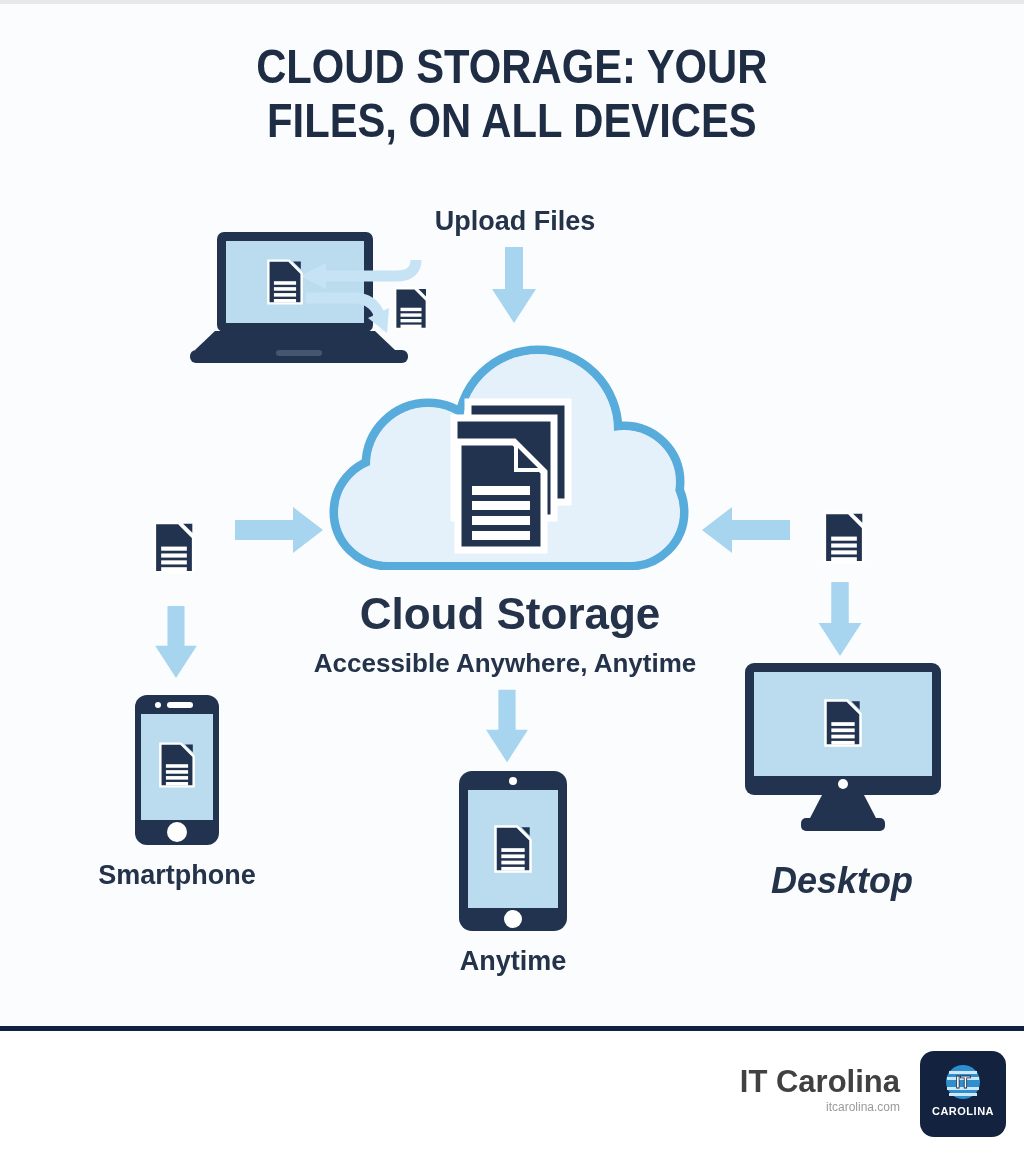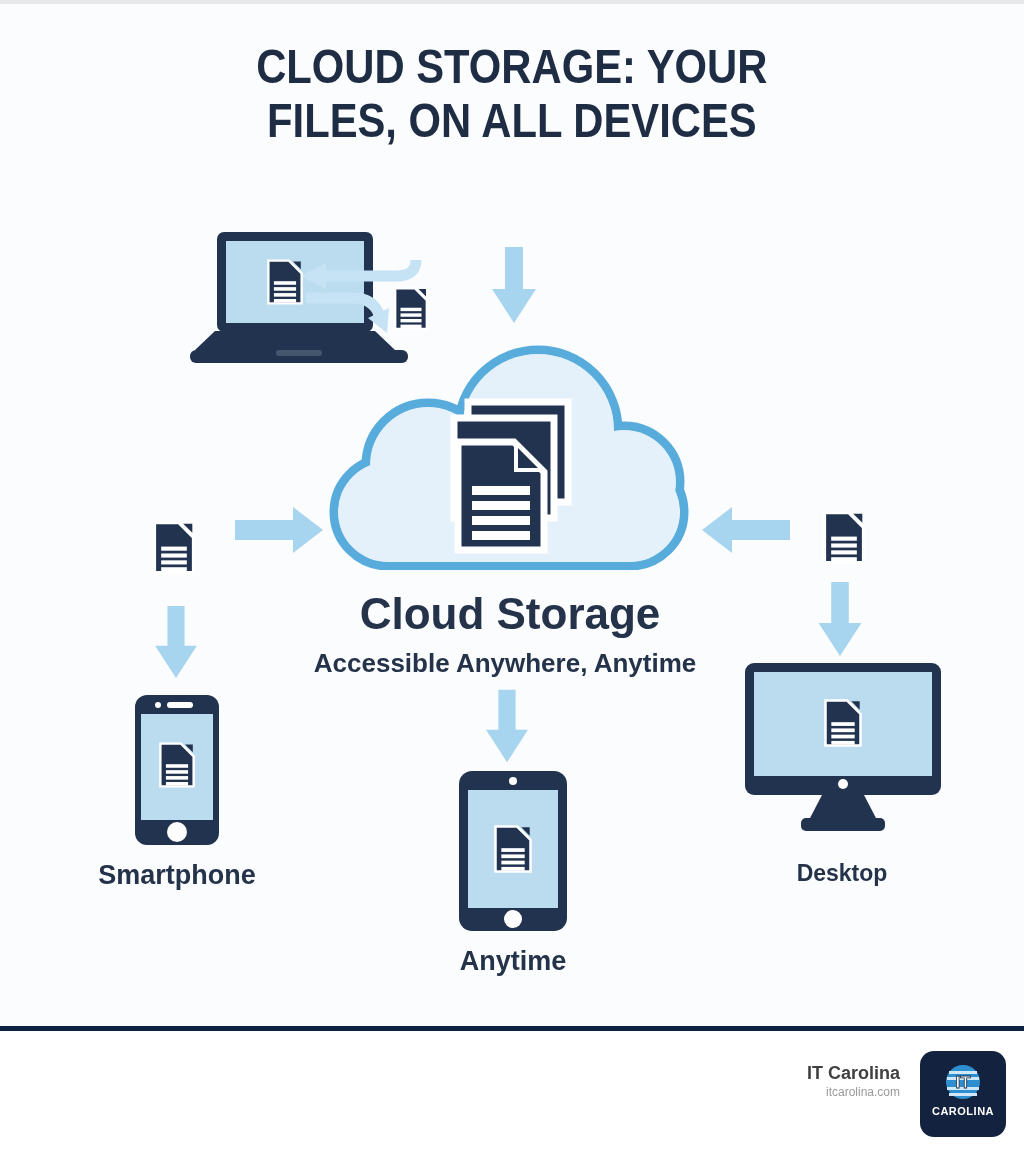--- a/index.html
+++ b/index.html
@@ -19,39 +19,39 @@
     letter-spacing:0px;white-space:nowrap;
   }
   .lbl{
     font-weight:700;color:var(--navy-text,#24324A);text-align:center;
   }
   .upload-lbl{left:405px;top:202px;width:220px;font-size:27px;}
   .cloud-title{left:310px;top:585px;width:400px;font-size:44px;font-weight:800;}
   .cloud-subtitle{left:305px;top:644px;width:400px;font-size:26px;}
   .lbl-smartphone{left:92px;top:856px;width:170px;font-size:27px;text-align:center;}
   .lbl-tablet{left:433px;top:942px;width:160px;font-size:27px;}
-  .lbl-desktop{left:762px;top:856px;width:160px;font-size:23px;}
+  .lbl-desktop{left:762px;top:856px;width:160px;font-size:36px;font-style:italic;}
 
   
   .f-navy{fill:var(--navy,#223350);}
   .f-white{fill:#FFFFFF;}
   .f-screen{fill:var(--screen-blue,#BBDCEF);}
   .f-arrow{fill:var(--arrow-blue,#A7D4EE);}
   .s-pale{stroke:var(--pale-arrow,#C6E3F5);fill:none;stroke-width:11;stroke-linecap:butt;}
   .f-pale{fill:var(--pale-arrow,#C6E3F5);}
   .doc-body{stroke:#FFFFFF;stroke-width:3;}
   .cloud-fill{fill:var(--cloud-fill,#E4F0FA);}
   .cloud-stroked{fill:var(--cloud-fill,#E4F0FA);stroke:var(--cloud-stroke,#58ACDC);stroke-width:9;}
   .stack-outline{stroke:#FFFFFF;stroke-width:7;}
 
   
   .divider{top:1022px;left:0;width:1024px;height:5px;background:var(--divider,#0E2240);}
   .footer{top:1027px;left:0;width:1024px;height:127px;background:#FFFFFF;}
   .footer-text{position:absolute;right:124px;top:32px;text-align:right;}
-  .footer-company{font-size:18px;font-weight:700;color:var(--footer-company,#414141);line-height:1.2;}
+  .footer-company{font-size:31px;font-weight:700;color:var(--footer-company,#414141);line-height:1.2;}
   .footer-site{font-size:12px;color:var(--footer-site,#9A9A9A);line-height:1.25;}
   .logo{position:absolute;right:18px;top:20px;width:86px;height:86px;}
 </style>
 </head>
 <body>
 
 <div class="page">
 
   <svg width="0" height="0" style="position:absolute">
     <symbol id="doc" viewBox="0 0 48 60">
@@ -84,20 +84,21 @@
 
     <use href="#doc" x="78" y="32" width="38" height="48"></use>
 
     <use href="#doc" x="205" y="60" width="36" height="45"></use>
 
     <polygon class="f-navy" points="27,105 187,105 207,124 7,124"></polygon>
     <rect class="f-navy" x="2" y="124" width="218" height="13" rx="6"></rect>
     <rect x="88" y="124" width="46" height="6" rx="3" style="fill:#45566F"></rect>
   </svg>
 
+  <div class="abs lbl upload-lbl">Upload Files</div>
   <svg class="abs" style="left:492px;top:243px" width="44" height="76" viewBox="0 0 44 76">
     <polygon class="f-arrow" points="13,0 31,0 31,42 44,42 22,76 0,42 13,42"></polygon>
   </svg>
 
   <svg class="abs" style="left:328px;top:336px" width="362" height="230" viewBox="0 0 362 230">
     <g class="cloud-stroked">
       <circle cx="100" cy="125" r="62"></circle>
       <circle cx="210" cy="90" r="80"></circle>
       <circle cx="296" cy="142" r="56"></circle>
       <rect x="6" y="118" width="350" height="108" rx="54"></rect>

